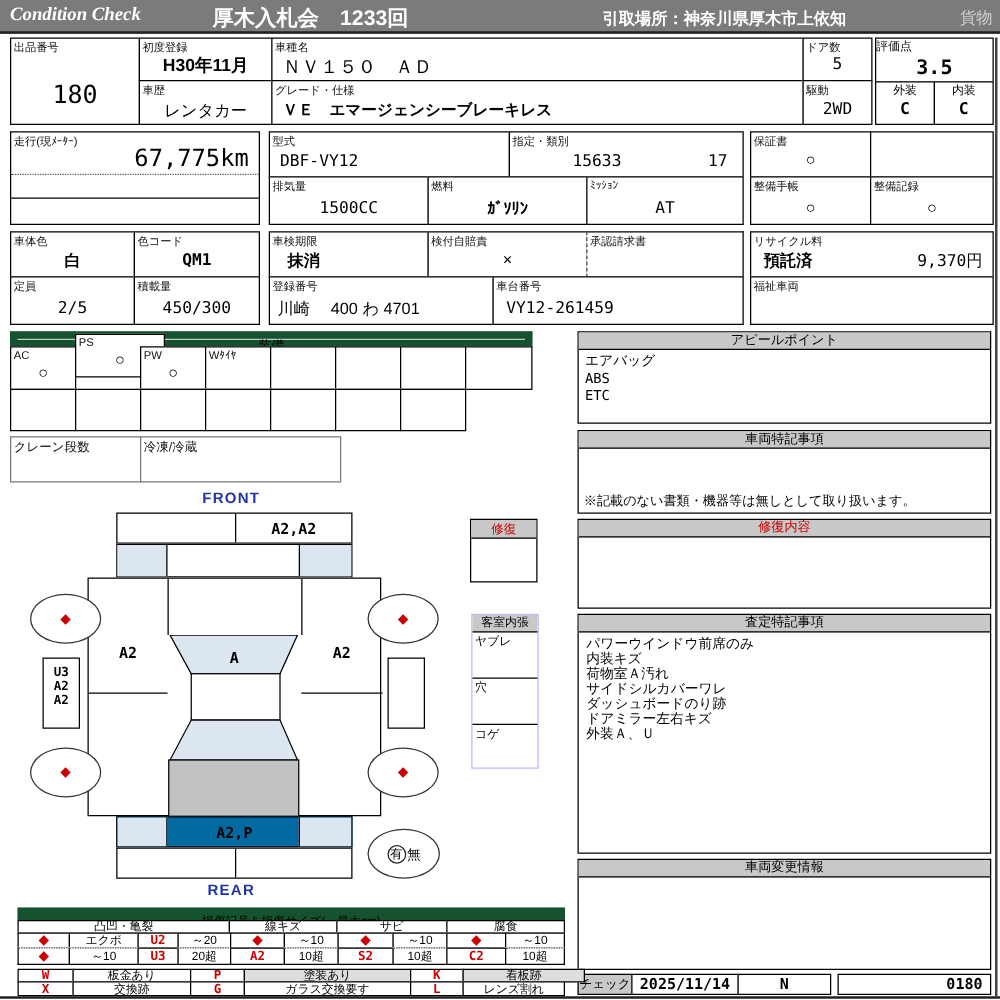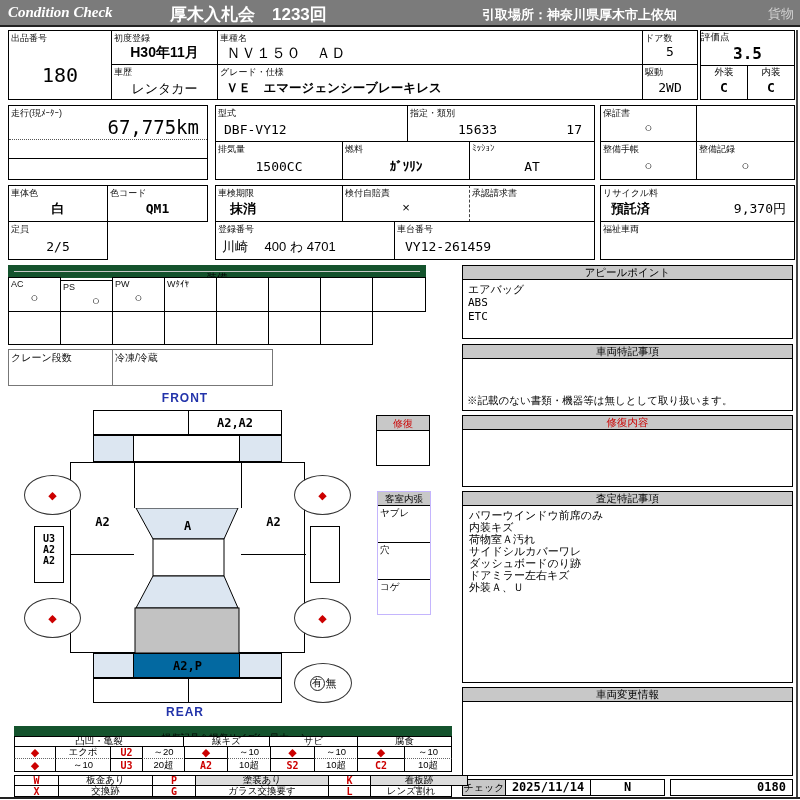--- a/index.html
+++ b/index.html
@@ -128,20 +128,24 @@
     <div class="cv" style="top:14px;font-weight:bold">白</div>
   </div>
   <div class="cell" style="left:107px;top:185px;width:101px;height:37px">
     <span class="lbl">色コード</span>
     <div class="cv v" style="top:15px;font-weight:bold">QM1</div>
   </div>
   <div class="cell" style="left:8px;top:221px;width:100px;height:39px">
     <span class="lbl">定員</span>
     <div class="cv v" style="top:17px">2/5</div>
   </div>
+  <div class="cell" style="left:107px;top:221px;width:101px;height:39px">
+    <span class="lbl">積載量</span>
+    <div class="cv v" style="top:17px">450/300</div>
+  </div>
   <div class="cell" style="left:215px;top:185px;width:128px;height:37px">
     <span class="lbl">車検期限</span>
     <div class="abs" style="left:14px;top:14px;font-size:13px;font-weight:bold">抹消</div>
   </div>
   <div class="cell" style="left:342px;top:185px;width:128px;height:37px">
     <span class="lbl">検付自賠責</span>
     <div class="cv" style="top:14px">×</div>
   </div>
   <div class="cell" style="left:469px;top:185px;width:126px;height:37px;border-left:1px dashed #444">
     <span class="lbl">承認請求書</span>
@@ -161,21 +165,21 @@
   </div>
   <div class="cell" style="left:600px;top:221px;width:195px;height:39px">
     <span class="lbl">福祉車両</span>
   </div>
 
   <div class="hdr abs" style="left:8px;top:265px;width:418px;height:13px">装備</div>
   <div class="cell" style="left:8px;top:277px;width:53px;height:35px">
     <span class="lbl">AC</span>
     <div class="cv" style="top:12px">○</div>
   </div>
-  <div class="cell" style="left:60px;top:280px;width:72px;height:35px">
+  <div class="cell" style="left:60px;top:267px;width:72px;height:35px">
     <span class="lbl">PS</span>
     <div class="cv" style="top:12px">○</div>
   </div>
   <div class="cell" style="left:112px;top:277px;width:53px;height:35px">
     <span class="lbl">PW</span>
     <div class="cv" style="top:12px">○</div>
   </div>
   <div class="cell" style="left:164px;top:277px;width:53px;height:35px">
     <span class="lbl">Wﾀｲﾔ</span>
   </div>

